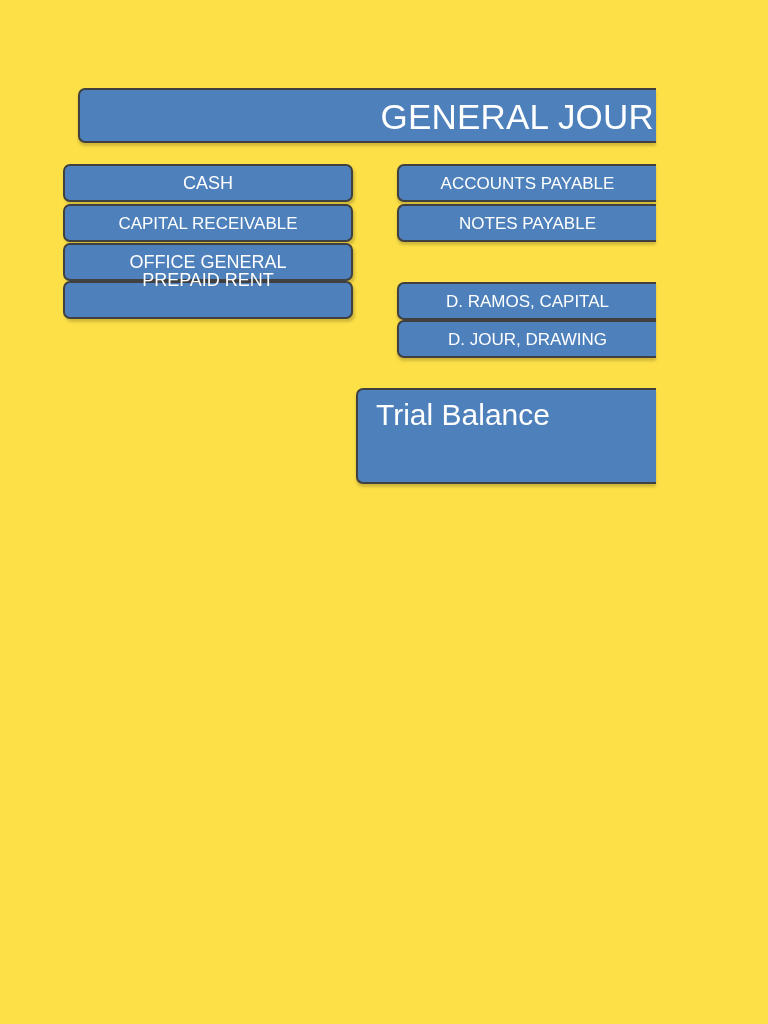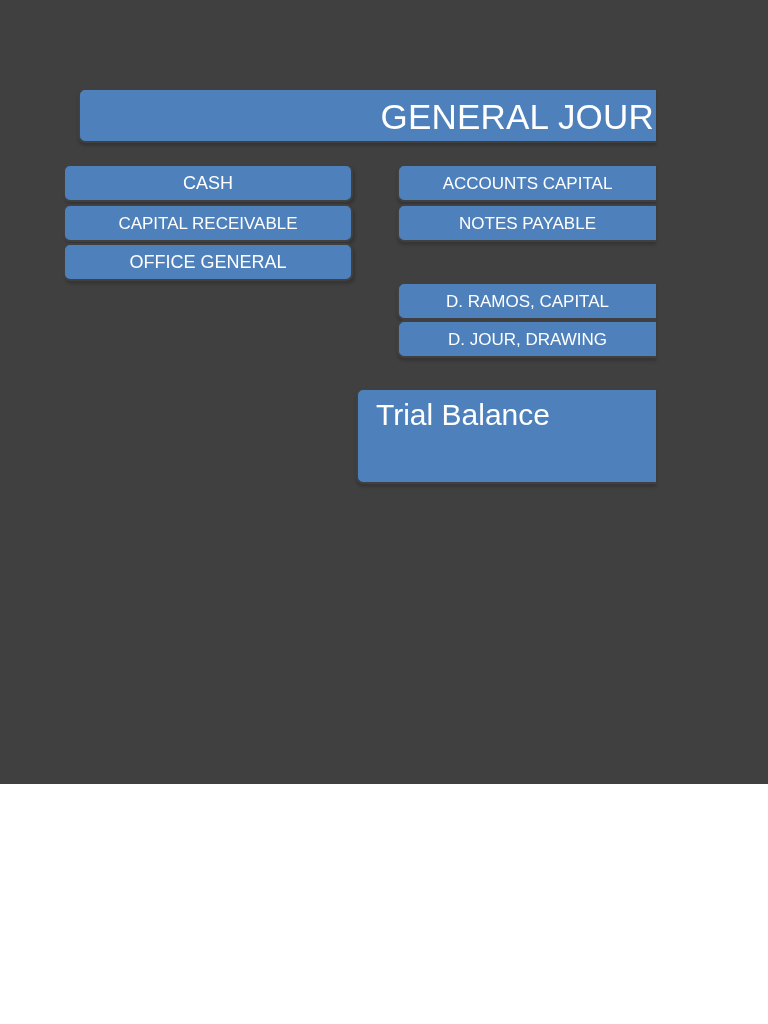--- a/index.html
+++ b/index.html
@@ -13,22 +13,22 @@
     position: relative;
     overflow: hidden;
     font-family: "Liberation Sans", sans-serif;
     -webkit-font-smoothing: antialiased;
   }
 
   .canvas {
     position: absolute;
     inset: 0;
     width: 768px;
-    height: 784px;
-    background: #404040;
+    height: 1024px;
+    background: #fde047;
   }
 
   
   .shape {
     position: absolute;
     box-sizing: border-box;
     background: #4E81BC;
     border: 2px solid #404040;
     border-radius: 7px;
     color: #ffffff;
@@ -128,24 +128,27 @@
   </div>
 
   <div class="shape row-shape col-left" style="top:204px;">
     <span class="row-label">CAPITAL RECEIVABLE</span>
   </div>
 
   <div class="shape row-shape col-left big" style="top:243px;">
     <span class="row-label">OFFICE GENERAL</span>
   </div>
 
+  <div class="shape row-shape col-left label-raised" style="top:281px;">
+    <span class="row-label">PREPAID RENT</span>
+  </div>
 
 
   <div class="shape row-shape col-right clip-right" style="top:164px;">
-    <span class="row-label">ACCOUNTS CAPITAL</span>
+    <span class="row-label">ACCOUNTS PAYABLE</span>
   </div>
 
   <div class="shape row-shape col-right clip-right" style="top:204px;">
     <span class="row-label">NOTES PAYABLE</span>
   </div>
 
 
   <div class="shape row-shape col-right clip-right" style="top:282px;">
     <span class="row-label">D. RAMOS, CAPITAL</span>
   </div>

